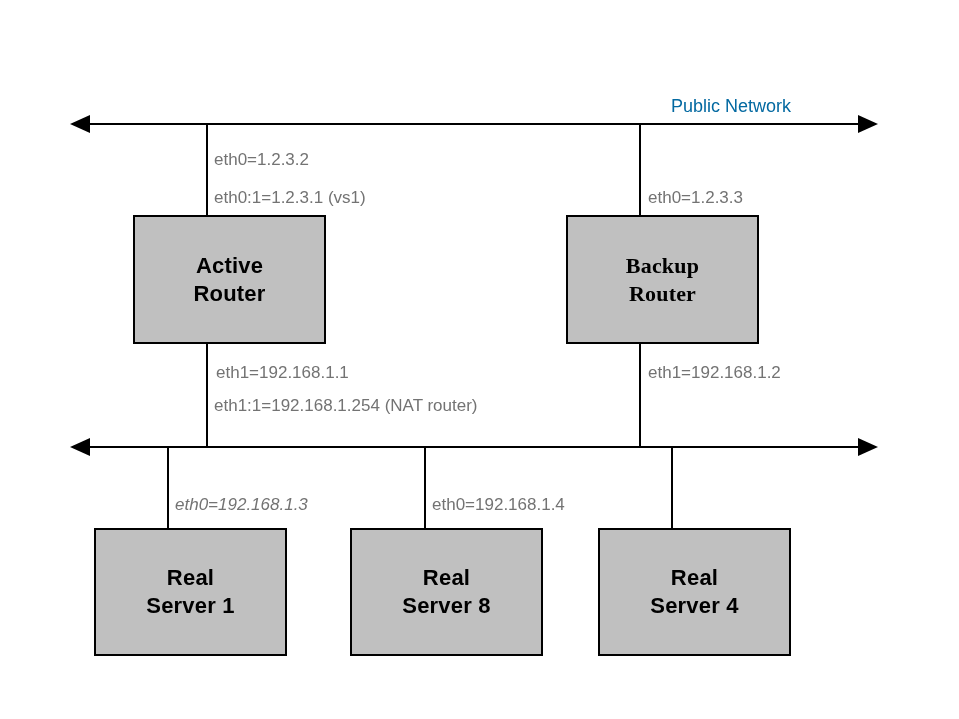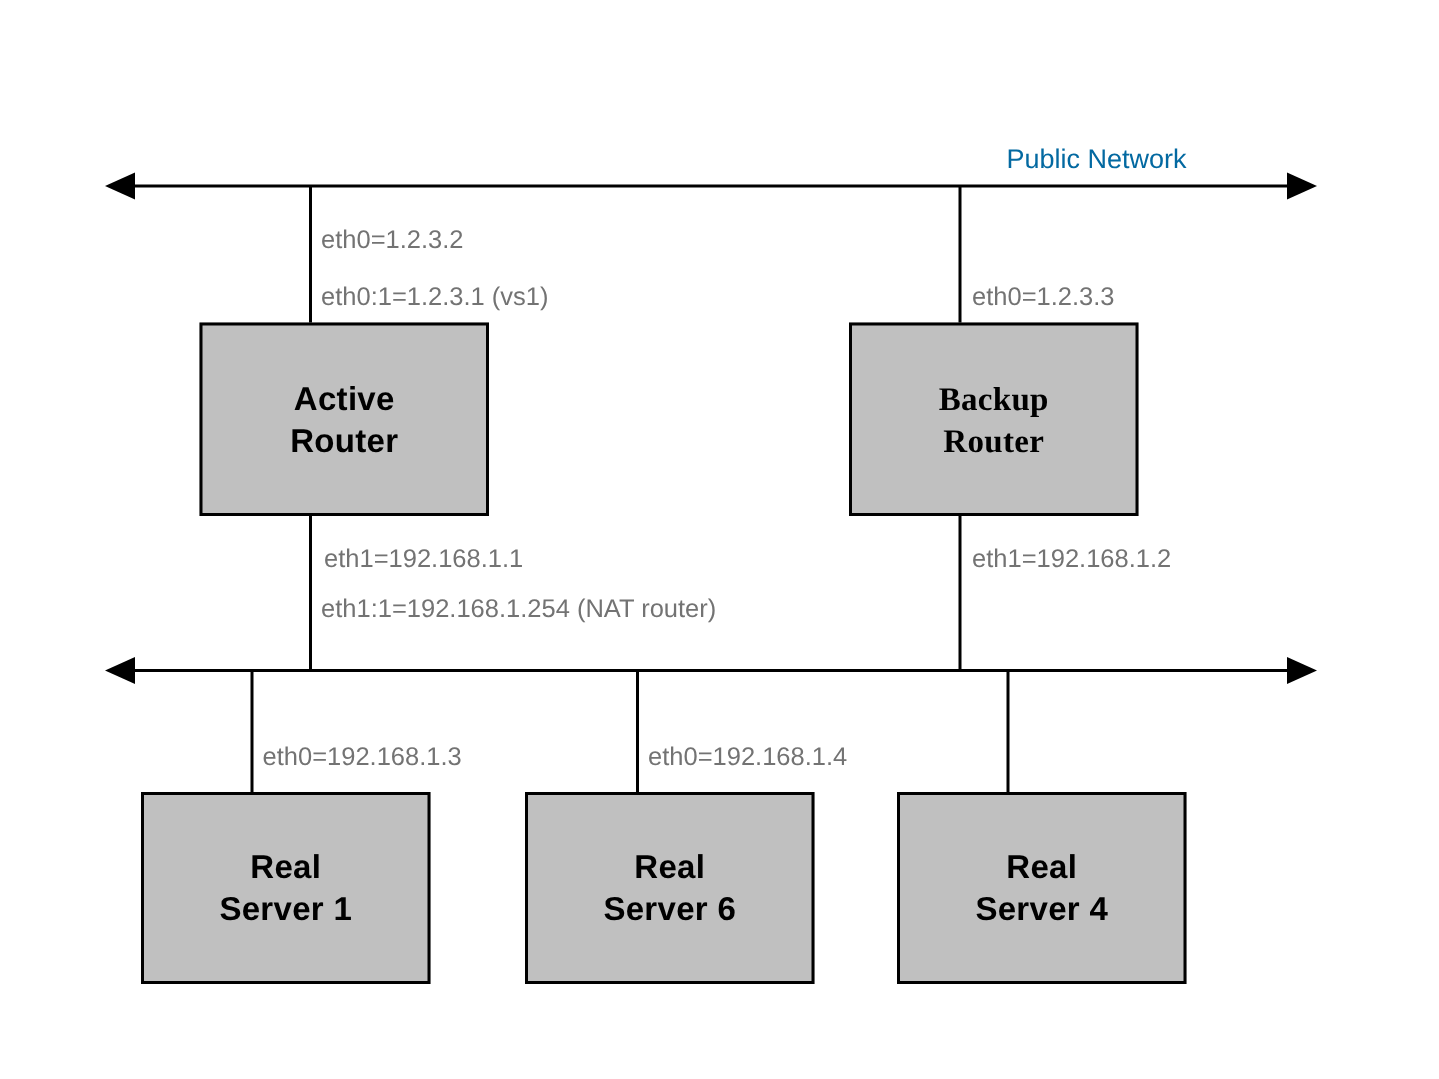--- a/index.html
+++ b/index.html
@@ -117,31 +117,31 @@
 
 
   <div class="arrow arrow-left" style="left:70px; top:438px;"></div>
   <div class="bus" style="left:88px; top:446px; width:772px;"></div>
   <div class="arrow arrow-right" style="left:858px; top:438px;"></div>
 
   <div class="vline" style="left:167px; top:447px; height:82px;"></div>
   <div class="vline" style="left:424px; top:447px; height:82px;"></div>
   <div class="vline" style="left:671px; top:447px; height:82px;"></div>
 
-  <div class="iflabel" style="left:175px; top:494px;">eth0=192.168.1.3</div>
+  <div class="iflabel" style="left:175px; top:494px;font-style:italic;">eth0=192.168.1.3</div>
   <div class="iflabel" style="left:432px; top:494px;">eth0=192.168.1.4</div>
 
   <div class="node" style="left:72px; top:528px; width:193px; height:128px;">
     <span class="l1">Real</span>
     <span class="l2">Server 1</span>
   </div>
 
   <div class="node" style="left:328px; top:528px; width:193px; height:128px;">
     <span class="l1">Real</span>
-    <span class="l2">Server 6</span>
+    <span class="l2">Server 8</span>
   </div>
 
   <div class="node" style="left:576px; top:528px; width:193px; height:128px;">
     <span class="l1">Real</span>
     <span class="l2">Server 4</span>
   </div>
 
 </div>
 
 </body></html>

